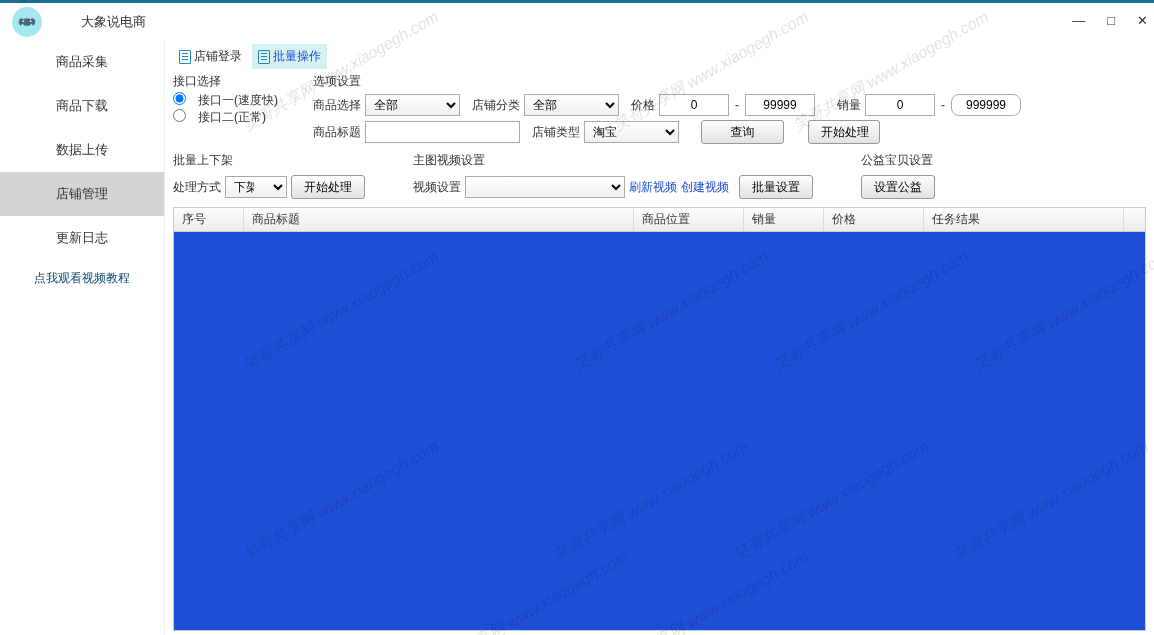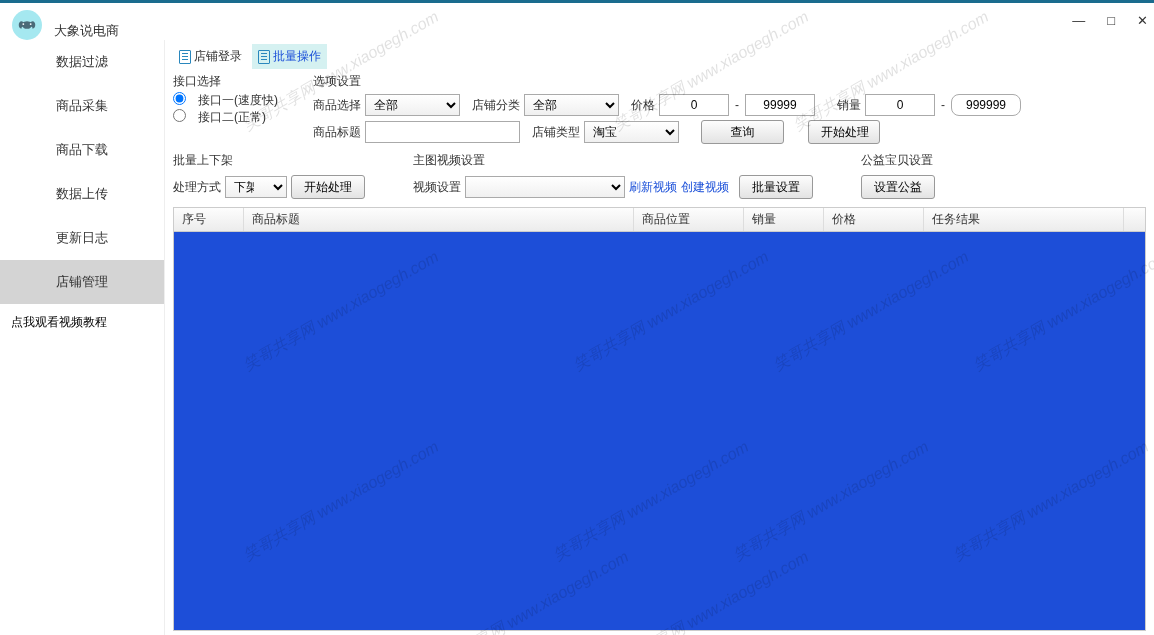--- a/index.html
+++ b/index.html
@@ -1,27 +1,27 @@
 <!DOCTYPE html>
 <html><head>
 <meta charset="utf-8">
 <style>
 * { box-sizing: border-box; margin: 0; padding: 0; }
 body { font-family: "Microsoft YaHei", sans-serif; font-size: 12px; background: #fff; color: #333; width: 1154px; height: 635px; overflow: hidden; position: relative; }
-.titlebar { height: 40px; background: #fff; border-top: 3px solid #1a6c8e; display: flex; align-items: flex-end; padding-left: 12px; position: relative; }
+.titlebar { height: 40px; background: #fff; border-top: 3px solid #1a6c8e; display: flex; align-items: center; padding-left: 12px; position: relative; gap: 27px; }
 .logo { width: 30px; height: 30px; border-radius: 50%; background: #a5e8f0; display: flex; align-items: center; justify-content: center; margin-right: 12px; }
 .logo svg { width: 22px; height: 22px; }
 .app-title { font-size: 13px; }
 .win-controls { position: absolute; right: 6px; top: 10px; display: flex; gap: 22px; }
 .win-controls span { font-size: 13px; cursor: default; font-family: Arial; }
 .layout { display: flex; height: calc(100% - 40px); }
 .sidebar { width: 165px; background: #fff; border-right: 1px solid #eee; display: flex; flex-direction: column; }
 .side-item { height: 44px; display: flex; align-items: center; justify-content: center; font-size: 13px; cursor: pointer; }
 .side-item.active { background: #d4d4d4; }
-.side-link { color: #000000; font-size: 12px; padding: 10px 11px; cursor: pointer; }
+.side-link { color: #0c4a6e; font-size: 12px; text-align: center; padding: 10px 1px; cursor: pointer; }
 .main { flex: 1; padding: 4px 8px; display: flex; flex-direction: column; }
 .tabs { display: flex; gap: 4px; margin-bottom: 4px; }
 .tab { padding: 4px 6px; font-size: 12px; cursor: pointer; display: flex; align-items: center; gap: 3px; }
 .tab-icon { width: 12px; height: 14px; border: 1px solid #2a87bd; border-radius: 1px; position: relative; }
 .tab-icon::before { content: ""; position: absolute; left: 2px; right: 2px; top: 2px; height: 1px; background: #2a87bd; box-shadow: 0 3px 0 #2a87bd, 0 6px 0 #2a87bd; }
 .tab.active { background: #d5f1f1; color: #1a4fd8; }
 .controls-area { display: flex; flex-direction: column; gap: 4px; }
 .row1 { display: flex; gap: 20px; }
 .fieldset { border: none; }
 .fs-label { font-size: 12px; margin-bottom: 2px; }
@@ -57,26 +57,25 @@
   <div class="app-title">大象说电商</div>
   <div class="win-controls">
     <span>—</span>
     <span>□</span>
     <span>✕</span>
   </div>
 </div>
 
 <div class="layout">
   <div class="sidebar">
-    <div class="side-item">数据过滤</div>
     <div class="side-item">商品采集</div>
     <div class="side-item">商品下载</div>
     <div class="side-item">数据上传</div>
+    <div class="side-item active">店铺管理</div>
     <div class="side-item">更新日志</div>
-    <div class="side-item active">店铺管理</div>
     <div class="side-link">点我观看视频教程</div>
   </div>
 
   <div class="main">
     <div class="tabs">
       <div class="tab">
         <span class="tab-icon"></span>
         <span>店铺登录</span>
       </div>
       <div class="tab active">

